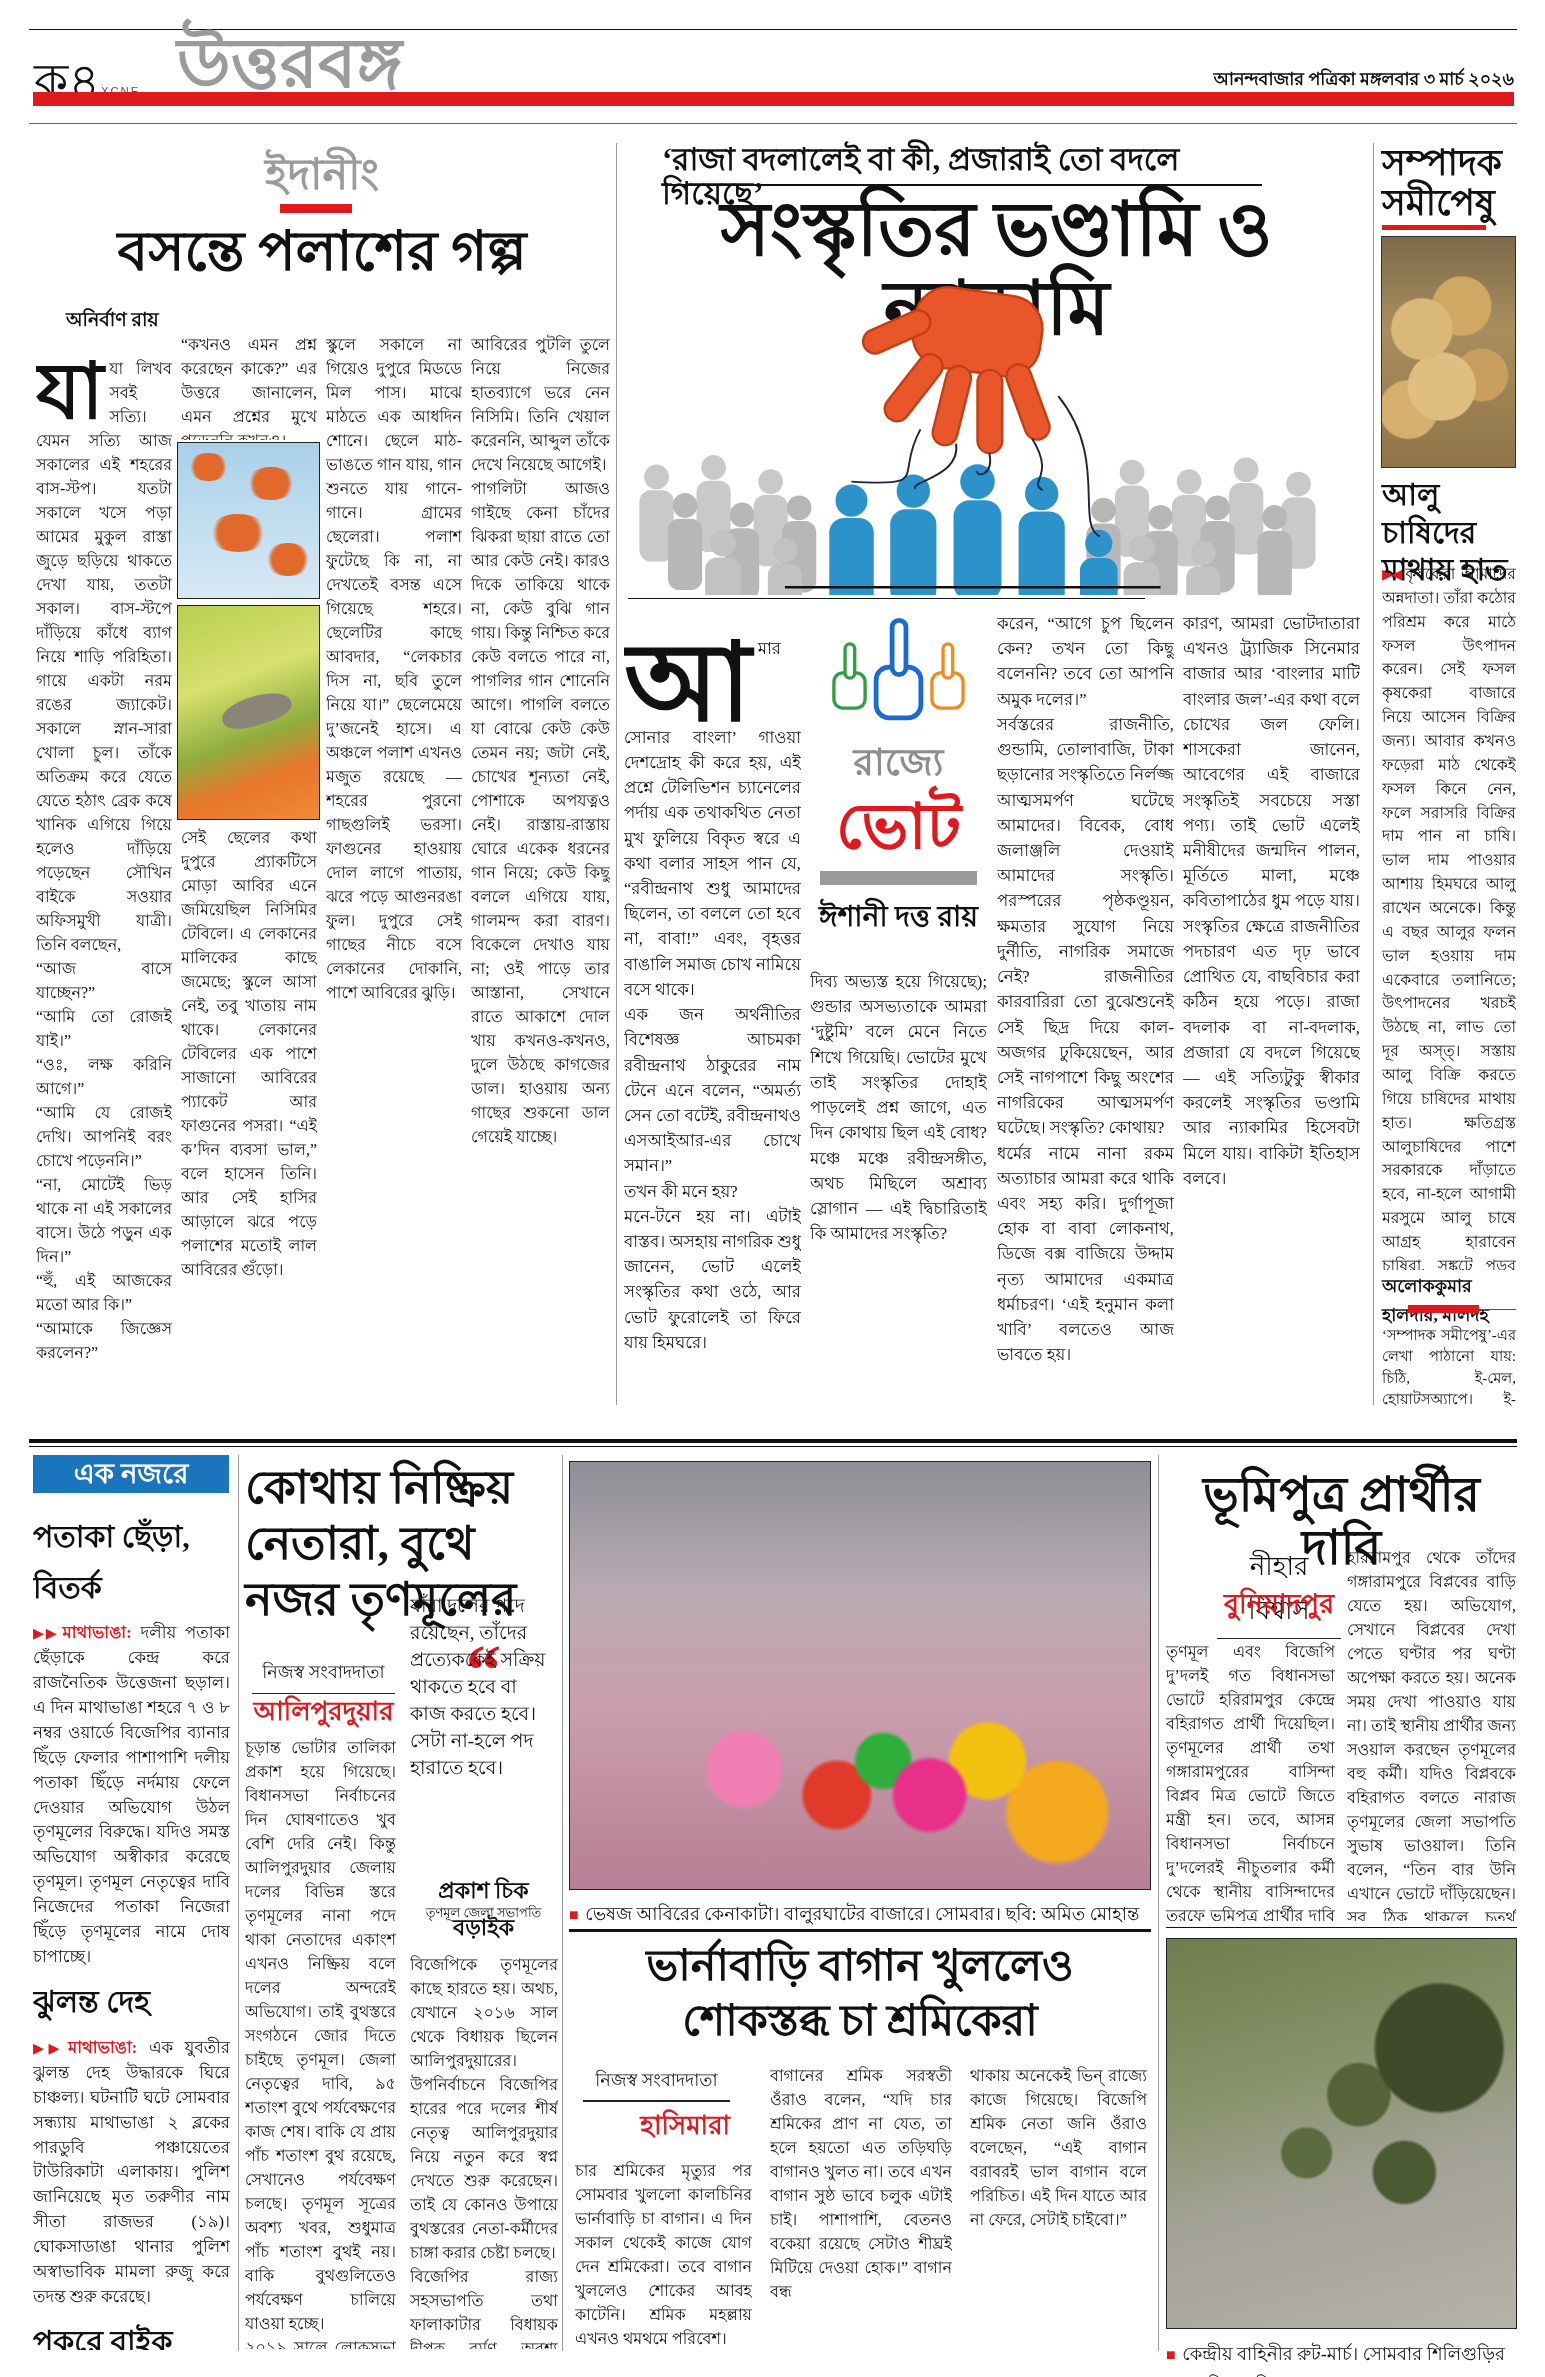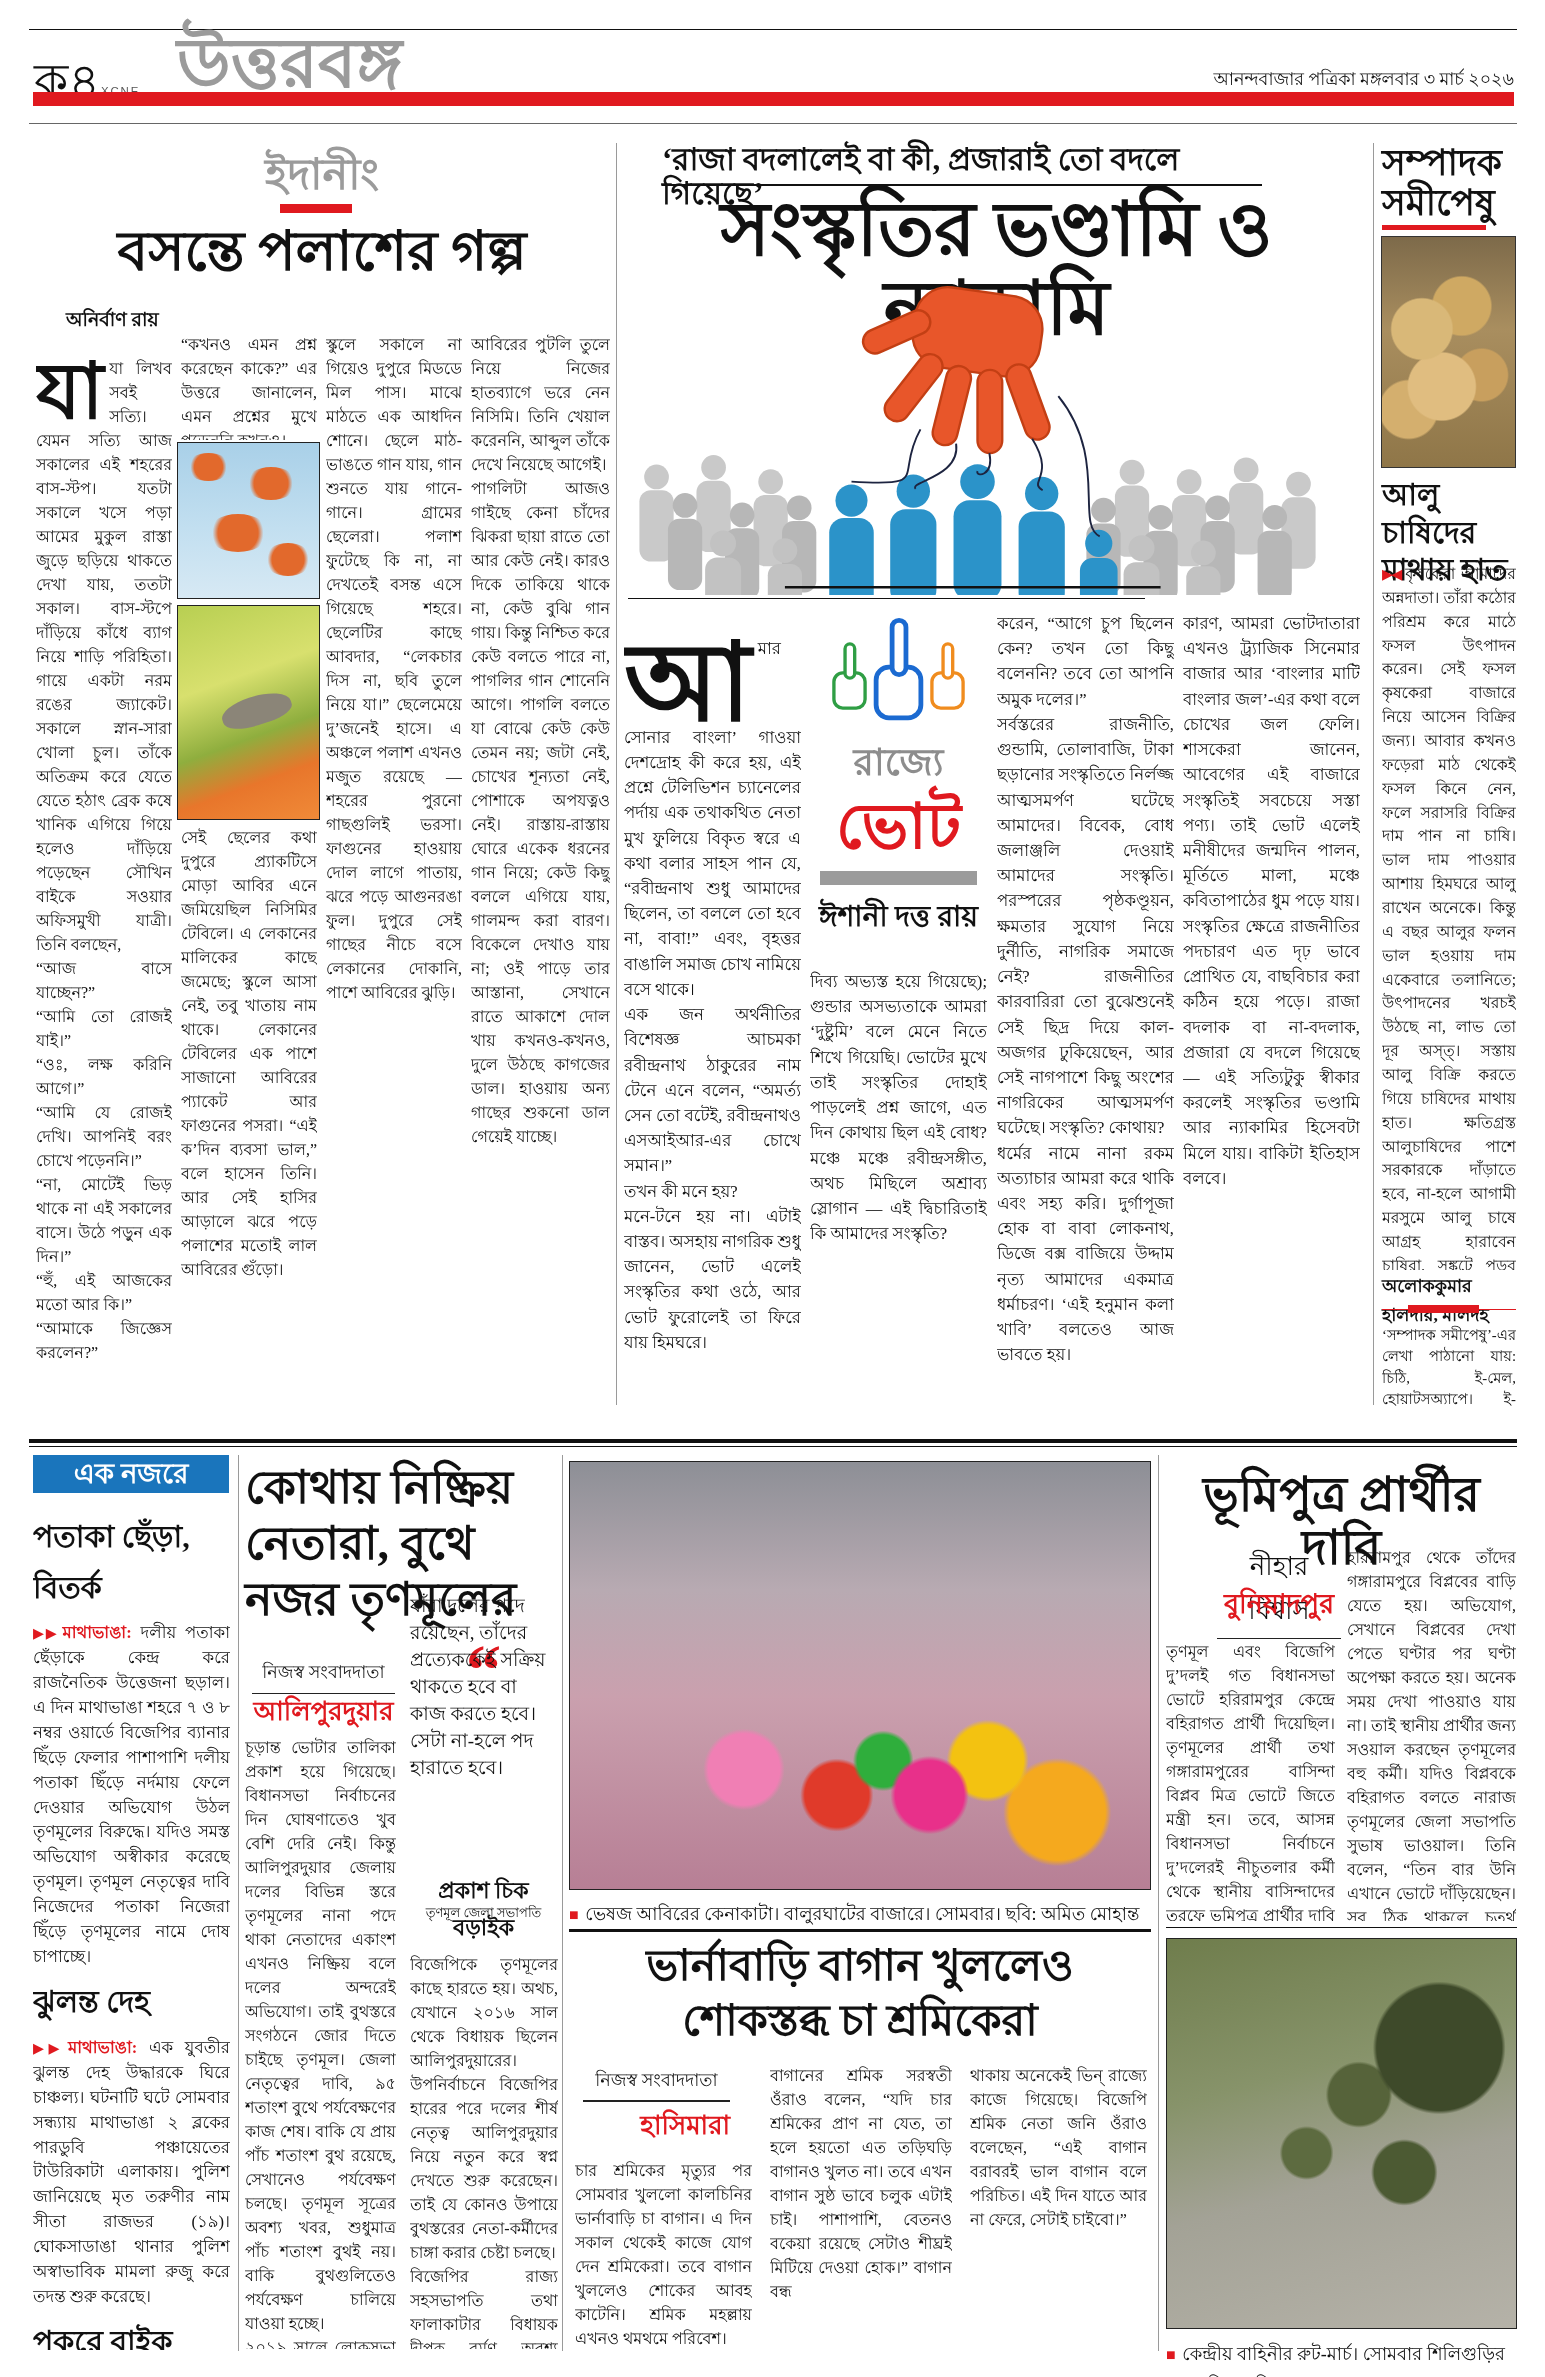--- a/index.html
+++ b/index.html
@@ -13,21 +13,21 @@
   .just{text-align:justify;}
   .pre{white-space:pre-line;}
   .clip{overflow:hidden;}
 
   
   #rule-top{left:28.5px;top:28.5px;width:1488px;height:1.9px;}
   #page-no{left:34px;top:44px;font-size:49px;}
   #edition-code{left:101px;top:85px;font-size:11.4px;letter-spacing:1.9px;color:#555;font-family:"Liberation Sans",sans-serif;}
   #red-band{left:33px;top:92px;width:1481px;height:14.3px;background:var(--red);z-index:1;}
   #masthead{left:177px;top:30px;font-size:69px;font-weight:bold;color:var(--gray);z-index:2;line-height:1;}
-  #date-line{left:808px;top:66px;width:706px;font-size:17.6px;font-weight:normal;text-align:right;}
+  #date-line{left:808px;top:66px;width:706px;font-size:17.6px;font-weight:bold;text-align:right;}
   #rule-under-head{left:28.5px;top:123px;width:1488px;height:1px;background:#666;}
 
   
   #vrule-left{left:616px;top:143px;width:1px;height:1262px;background:#9a9a9a;}
   #vrule-right{left:1373px;top:143px;width:1px;height:1262px;background:#9a9a9a;}
 
   
   #idaning-label{left:33px;top:142px;width:578px;font-size:43px;font-weight:bold;color:var(--gray);text-align:center;}
   #idaning-bar{left:280px;top:204px;width:72px;height:8.6px;background:var(--red);}
   #palash-headline{left:33px;top:222px;width:578px;font-size:55px;font-weight:bold;text-align:center;line-height:1.1;}

